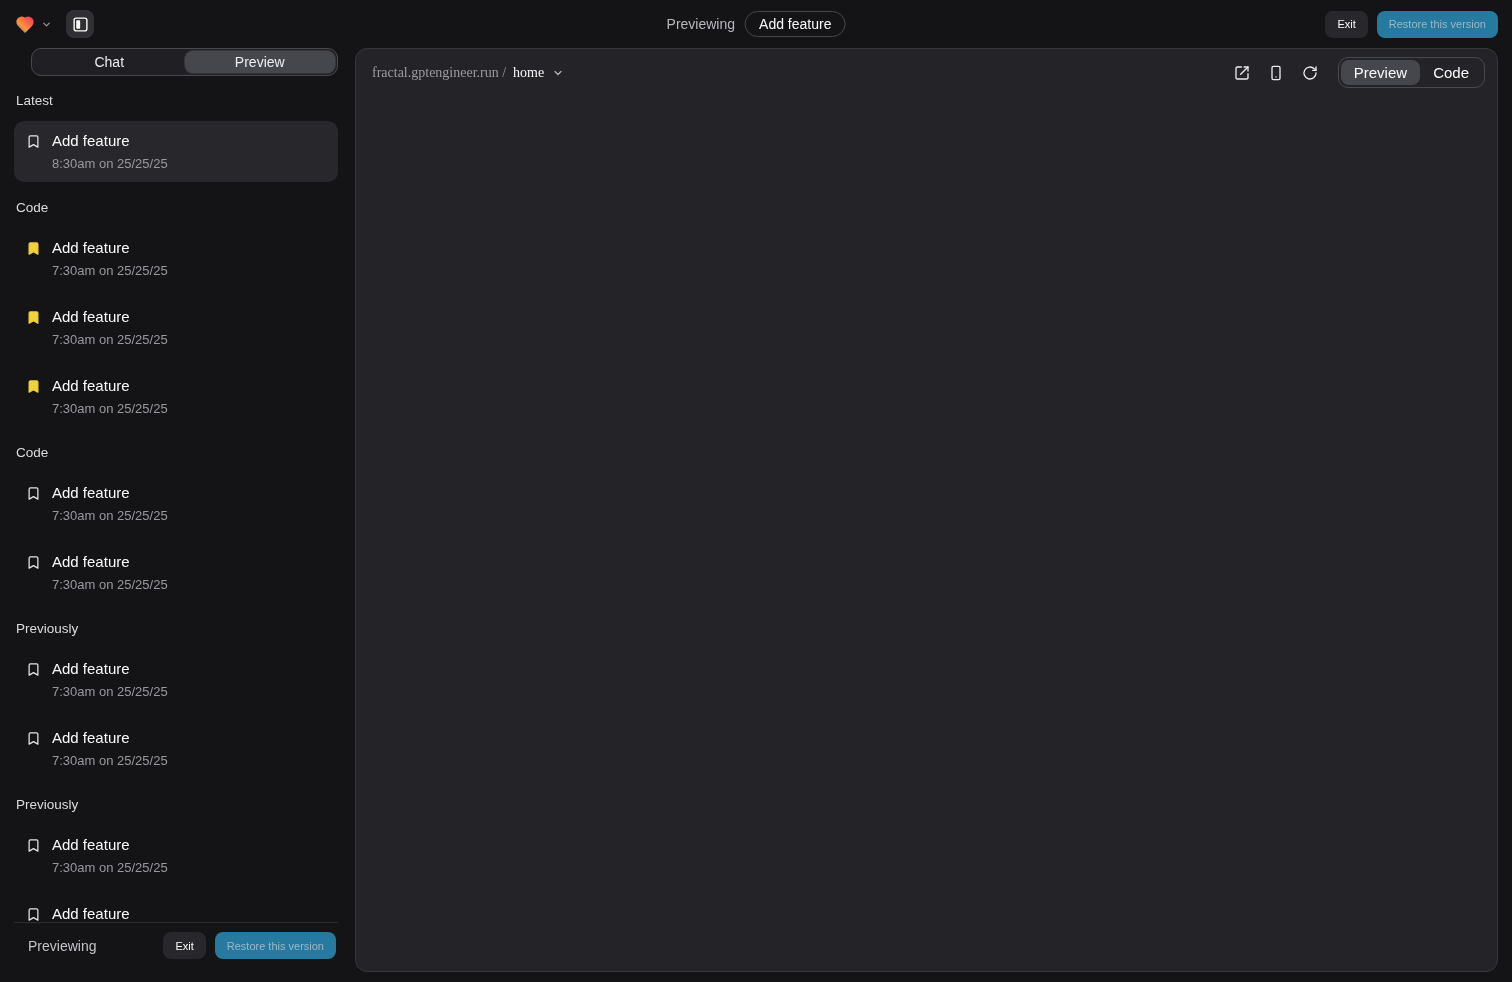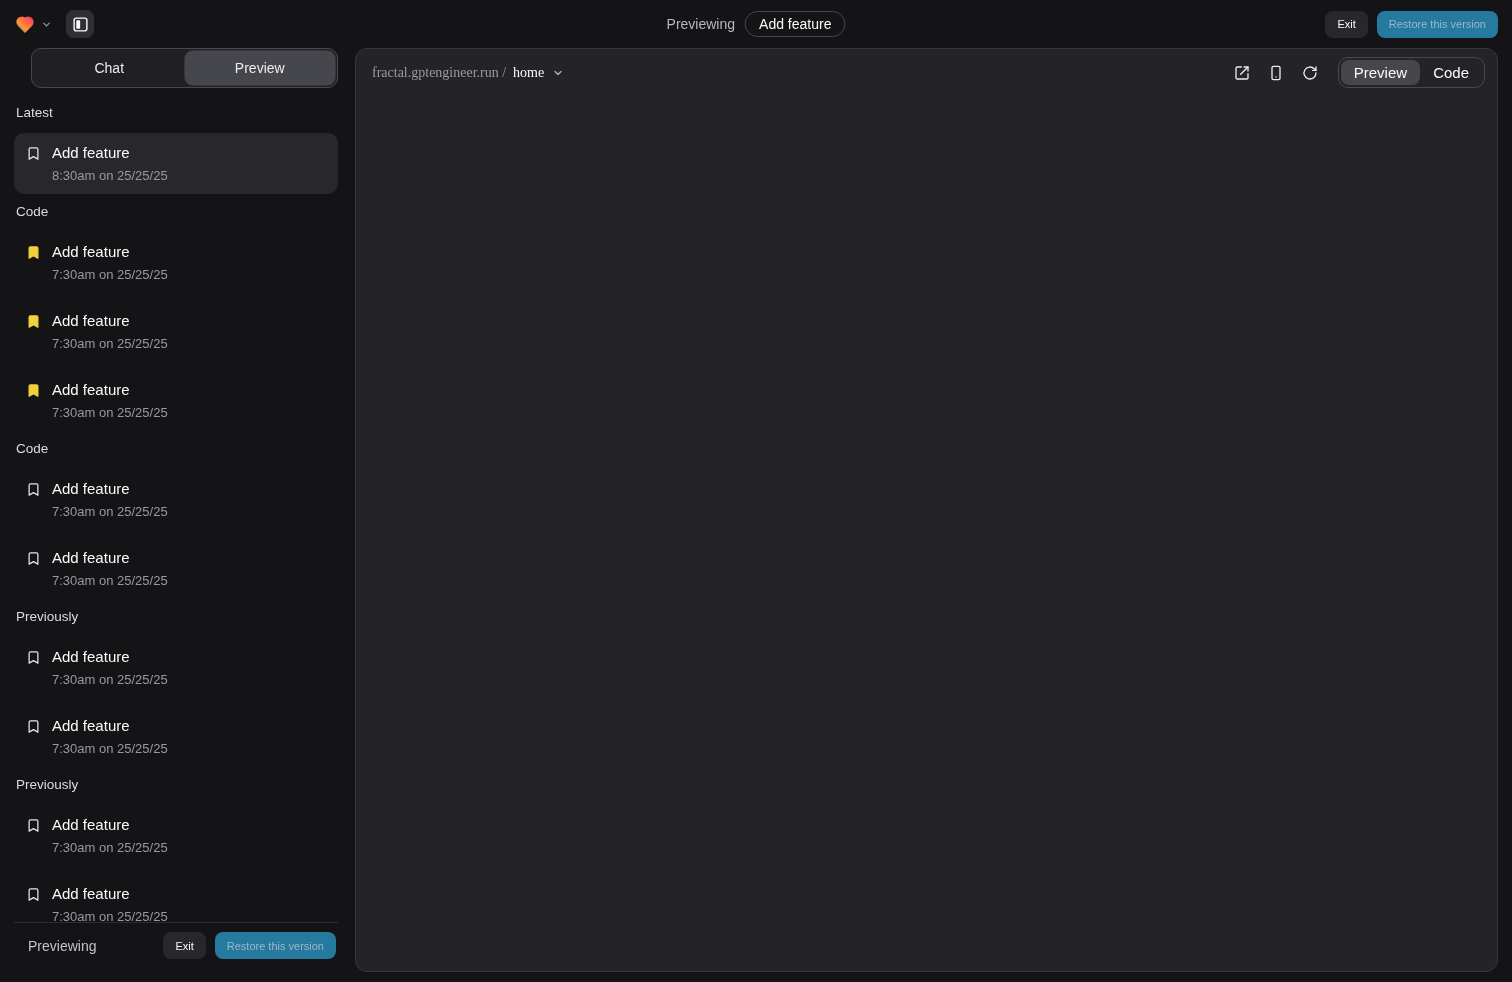--- a/index.html
+++ b/index.html
@@ -37,32 +37,32 @@
          font-family:"Liberation Sans", sans-serif; }
   .btn-dark { background:#28282c; color:#fafafa; }
   .btn-teal { background:#26799f; color:#9cb7c6; }
 
   
   .app-body { display:flex; height:934px; padding:0 14px 10px 14px; gap:17px; }
 
   
   .sidebar { width:324px; display:flex; flex-direction:column; padding-bottom:0; }
   .tabs {
-    display:flex; height:40px; padding:2px; border-radius:10px;
+    display:flex; height:28px; padding:2px; border-radius:10px;
     background:#202024; border:1px solid #48484e; flex:none;margin-left:17px;
   }
   .tab {
     flex:1; display:flex; align-items:center; justify-content:center;
     font-size:14px; color:#ececf0; border-radius:8px; background:transparent;
     border:none; cursor:pointer; font-family:"Liberation Sans", sans-serif;
   }
   .tab.active { background:#46474c; box-shadow:0 0 0 1px rgba(255,255,255,0.10); }
 
   .history-list { flex:1; overflow:hidden; padding-top:17px; }
-  .section { margin-bottom:10px; }
+  .section { margin-bottom:18px; }
   .section-title { font-size:13.5px; color:#dcdce0; padding-left:2px; margin-bottom:13px; }
   .section-items { }
   .history-item {
     display:flex; gap:11px; align-items:flex-start;
     padding:10px 12px; border-radius:10px; margin-bottom:8px; cursor:pointer;
   }
   .history-item.highlighted { background:#28282c; }
   .bookmark-icon { flex:none; margin-top:3px; }
   .bookmark-icon svg { stroke:#e6e6ea; fill:none; }
   .bookmark-icon.filled svg { stroke:#f2d23c; fill:#f2d23c; }

